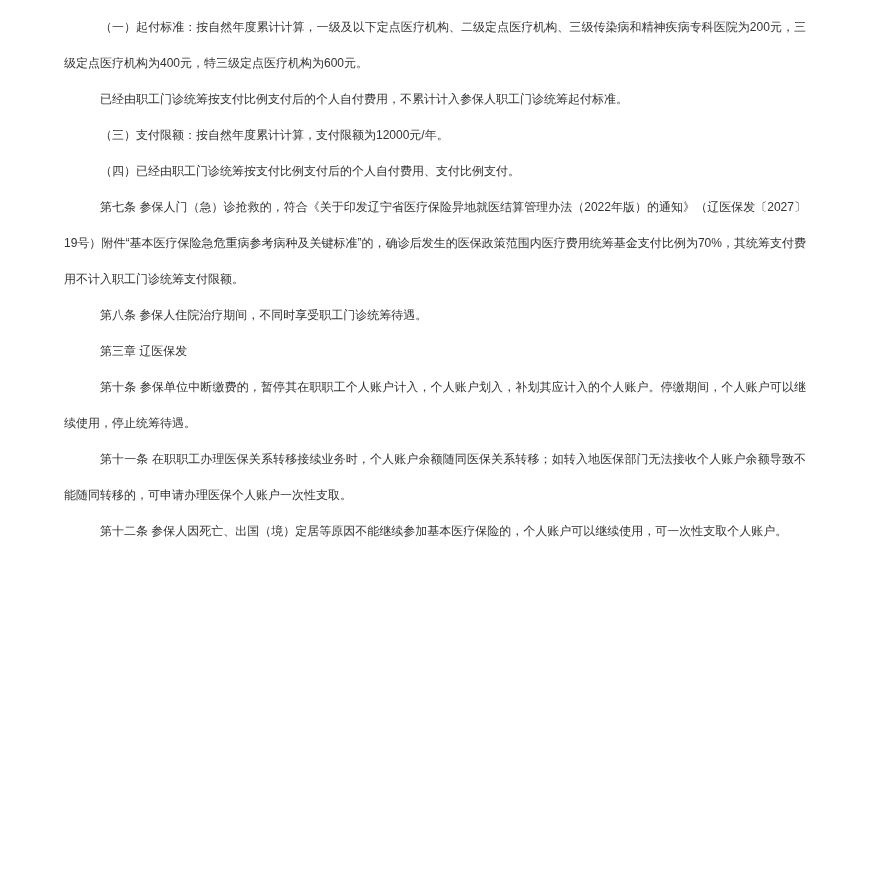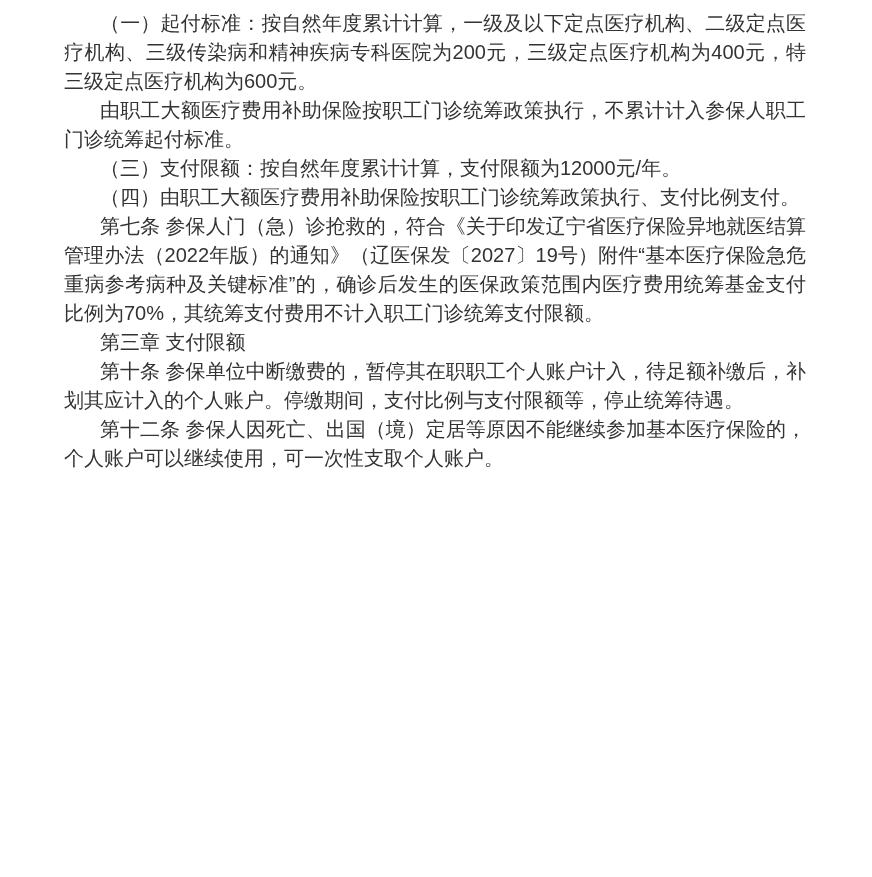--- a/index.html
+++ b/index.html
@@ -12,36 +12,38 @@
     height: 877px;
     overflow: hidden;
     font-family: "Liberation Sans", "DejaVu Sans", sans-serif;
   }
   .doc-page {
     position: absolute;
     left: 64px;
     top: 9px;
     width: 742px;
     color: #333333;
-    font-size: 20px;
-    line-height: 29px;
+    font-size: 12px;
+    line-height: 36px;
     text-align: justify;
     word-break: break-all;
   }
   .doc-page p {
     margin: 0;
     padding: 0;
     text-indent: 36px;
   }
 </style>
 </head>
 <body>
 
 <main class="doc-page">
   <p>（一）起付标准：按自然年度累计计算，一级及以下定点医疗机构、二级定点医疗机构、三级传染病和精神疾病专科医院为200元，三级定点医疗机构为400元，特三级定点医疗机构为600元。</p>
-  <p>由职工大额医疗费用补助保险按职工门诊统筹政策执行，不累计计入参保人职工门诊统筹起付标准。</p>
+  <p>已经由职工门诊统筹按支付比例支付后的个人自付费用，不累计计入参保人职工门诊统筹起付标准。</p>
   <p>（三）支付限额：按自然年度累计计算，支付限额为12000元/年。</p>
-  <p>（四）由职工大额医疗费用补助保险按职工门诊统筹政策执行、支付比例支付。</p>
+  <p>（四）已经由职工门诊统筹按支付比例支付后的个人自付费用、支付比例支付。</p>
   <p>第七条 参保人门（急）诊抢救的，符合《关于印发辽宁省医疗保险异地就医结算管理办法（2022年版）的通知》（辽医保发〔2027〕19号）附件“基本医疗保险急危重病参考病种及关键标准”的，确诊后发生的医保政策范围内医疗费用统筹基金支付比例为70%，其统筹支付费用不计入职工门诊统筹支付限额。</p>
-  <p>第三章 支付限额</p>
-  <p>第十条 参保单位中断缴费的，暂停其在职职工个人账户计入，待足额补缴后，补划其应计入的个人账户。停缴期间，支付比例与支付限额等，停止统筹待遇。</p>
+  <p>第八条 参保人住院治疗期间，不同时享受职工门诊统筹待遇。</p>
+  <p>第三章 辽医保发</p>
+  <p>第十条 参保单位中断缴费的，暂停其在职职工个人账户计入，个人账户划入，补划其应计入的个人账户。停缴期间，个人账户可以继续使用，停止统筹待遇。</p>
+  <p>第十一条 在职职工办理医保关系转移接续业务时，个人账户余额随同医保关系转移；如转入地医保部门无法接收个人账户余额导致不能随同转移的，可申请办理医保个人账户一次性支取。</p>
   <p>第十二条 参保人因死亡、出国（境）定居等原因不能继续参加基本医疗保险的，个人账户可以继续使用，可一次性支取个人账户。</p>
 </main>
 
 </body></html>

